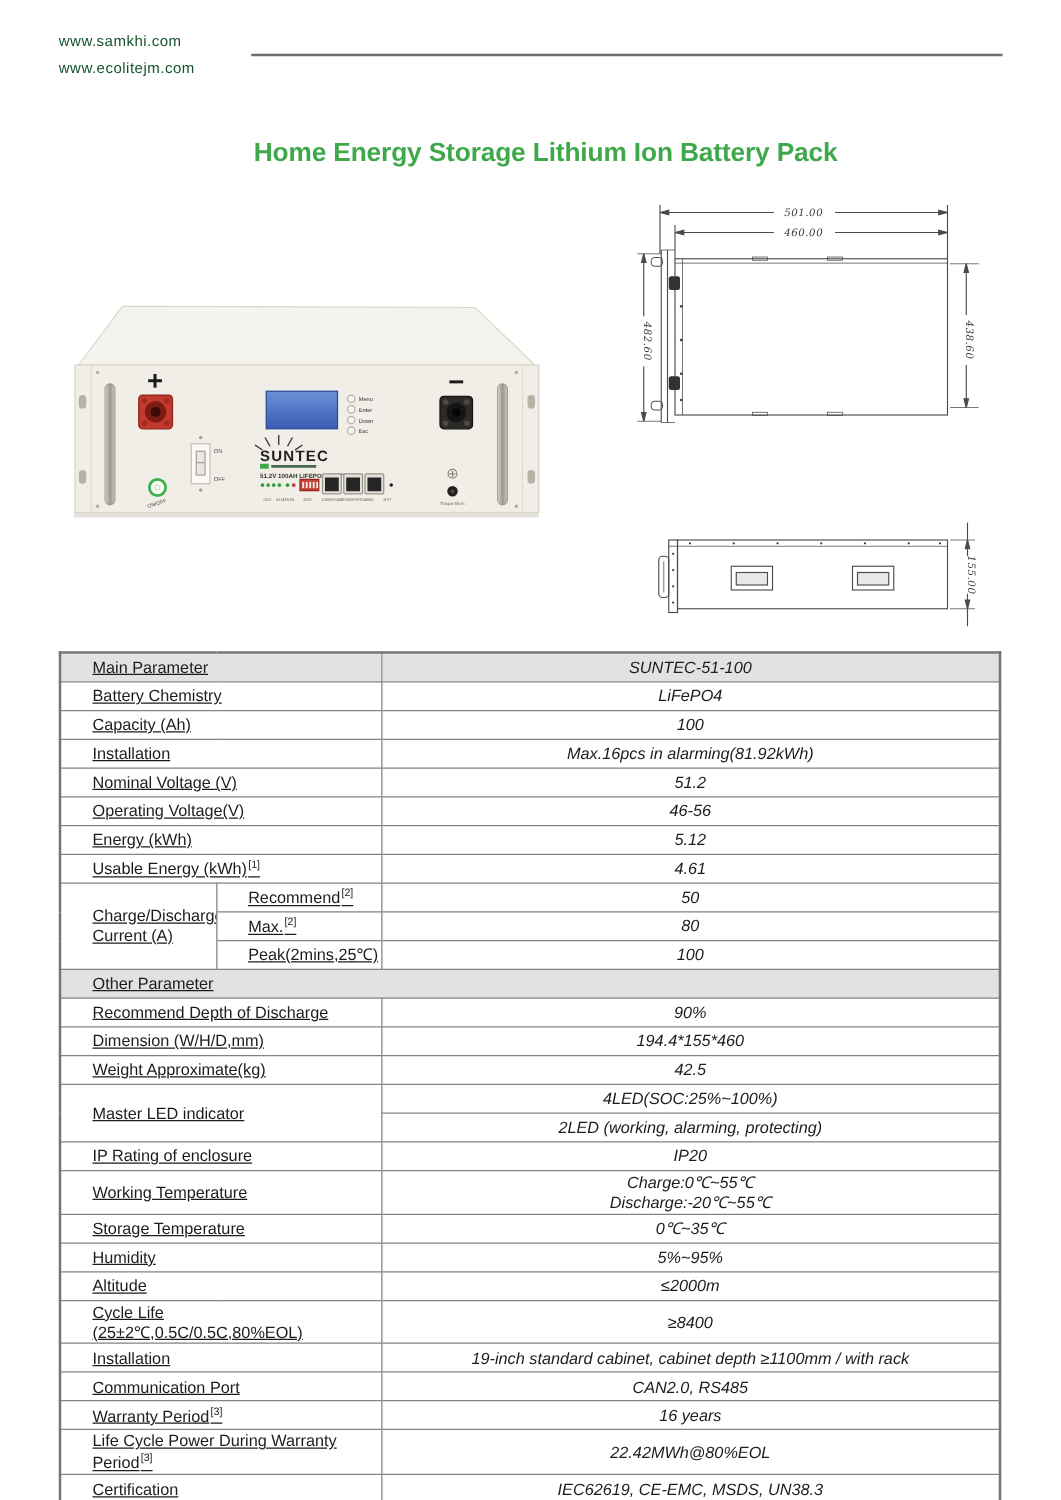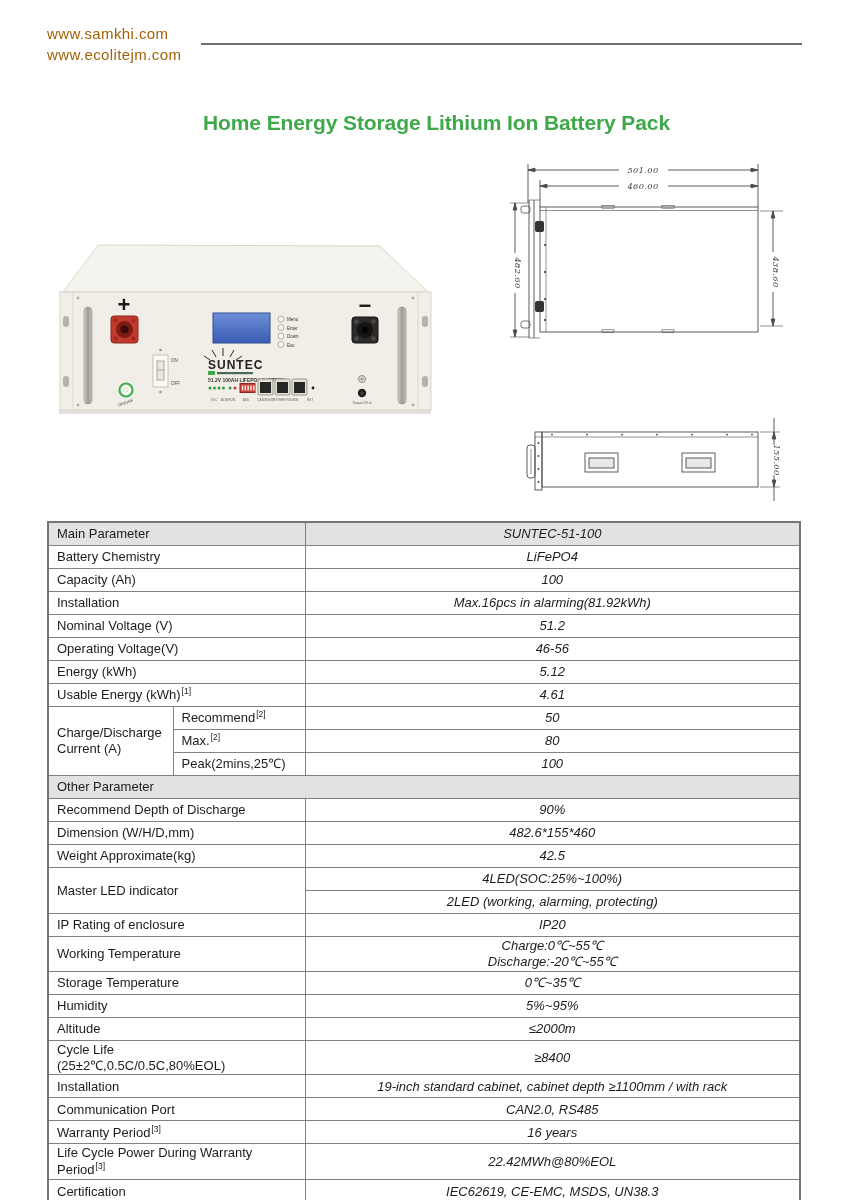--- a/index.html
+++ b/index.html
@@ -1,36 +1,36 @@
 <!DOCTYPE html>
 <html><head>
 <meta charset="utf-8">
 <style>
   html,body { margin:0; padding:0; background:#fff; }
   .page {
     position:relative; width:849px; height:1200px; background:#ffffff;
     font-family:"Liberation Sans", sans-serif; overflow:hidden;
   }
   
-  .site-urls { position:absolute; left:47px; top:23px; font-size:15px; line-height:21px;
-    color:#a16207; letter-spacing:0.4px; }
+  .site-urls { position:absolute; left:47px; top:23px; font-size:12px; line-height:21px;
+    color:#14532d; letter-spacing:0.4px; }
   .header-rule { position:absolute; left:201px; top:43px; width:601px; height:2px; background:#6e6e6e; }
   
   .page-title { position:absolute; left:0; top:99px; width:849px; margin:12px; text-align:center;
     font-size:21px; font-weight:bold; letter-spacing:-0.1px; }
   
   .battery-svg { position:absolute; left:57px; top:210px; }
   .drawing-svg { position:absolute; left:502px; top:150px; }
   
   .spec-table { position:absolute; left:47px; top:521px; width:754px;
     border-collapse:collapse; table-layout:fixed; font-size:13px; color:#1c1c1c;
     border:2px solid #757575; }
   .spec-table td { border:1px solid #828282; height:20px; padding:1px 4px; line-height:1.22;
     overflow:hidden; }
-  .spec-table td.lab { text-align:left; padding-left:8px; }
+  .spec-table td.lab { text-align:left; padding-left:25px;text-decoration:underline; }
   .spec-table td.val { text-align:center;font-style:italic; }
   .spec-table tr.head td, .spec-table tr.section td { background:#e2e2e2; }
   .spec-table sup { font-size:8.5px; margin-left:1px; }
   svg text { font-family:"Liberation Sans", sans-serif; }
   svg text.dim { font-family:"DejaVu Serif", serif; font-style:italic; font-size:8.2px;
     fill:#3a3a3a; letter-spacing:0.4px; }
 </style>
 </head>
 <body>
 
@@ -333,21 +333,21 @@
         </tr>
         <tr class="section">
           <td class="lab" colspan="3">Other Parameter</td>
         </tr>
         <tr>
           <td class="lab" colspan="2">Recommend Depth of Discharge</td>
           <td class="val">90%</td>
         </tr>
         <tr>
           <td class="lab" colspan="2">Dimension (W/H/D,mm)</td>
-          <td class="val">482.6*155*460</td>
+          <td class="val">194.4*155*460</td>
         </tr>
         <tr>
           <td class="lab" colspan="2">Weight Approximate(kg)</td>
           <td class="val">42.5</td>
         </tr>
         <tr>
           <td class="lab" colspan="2" rowspan="2">Master LED indicator</td>
           <td class="val">4LED(SOC:25%~100%)</td>
         </tr>
         <tr>

